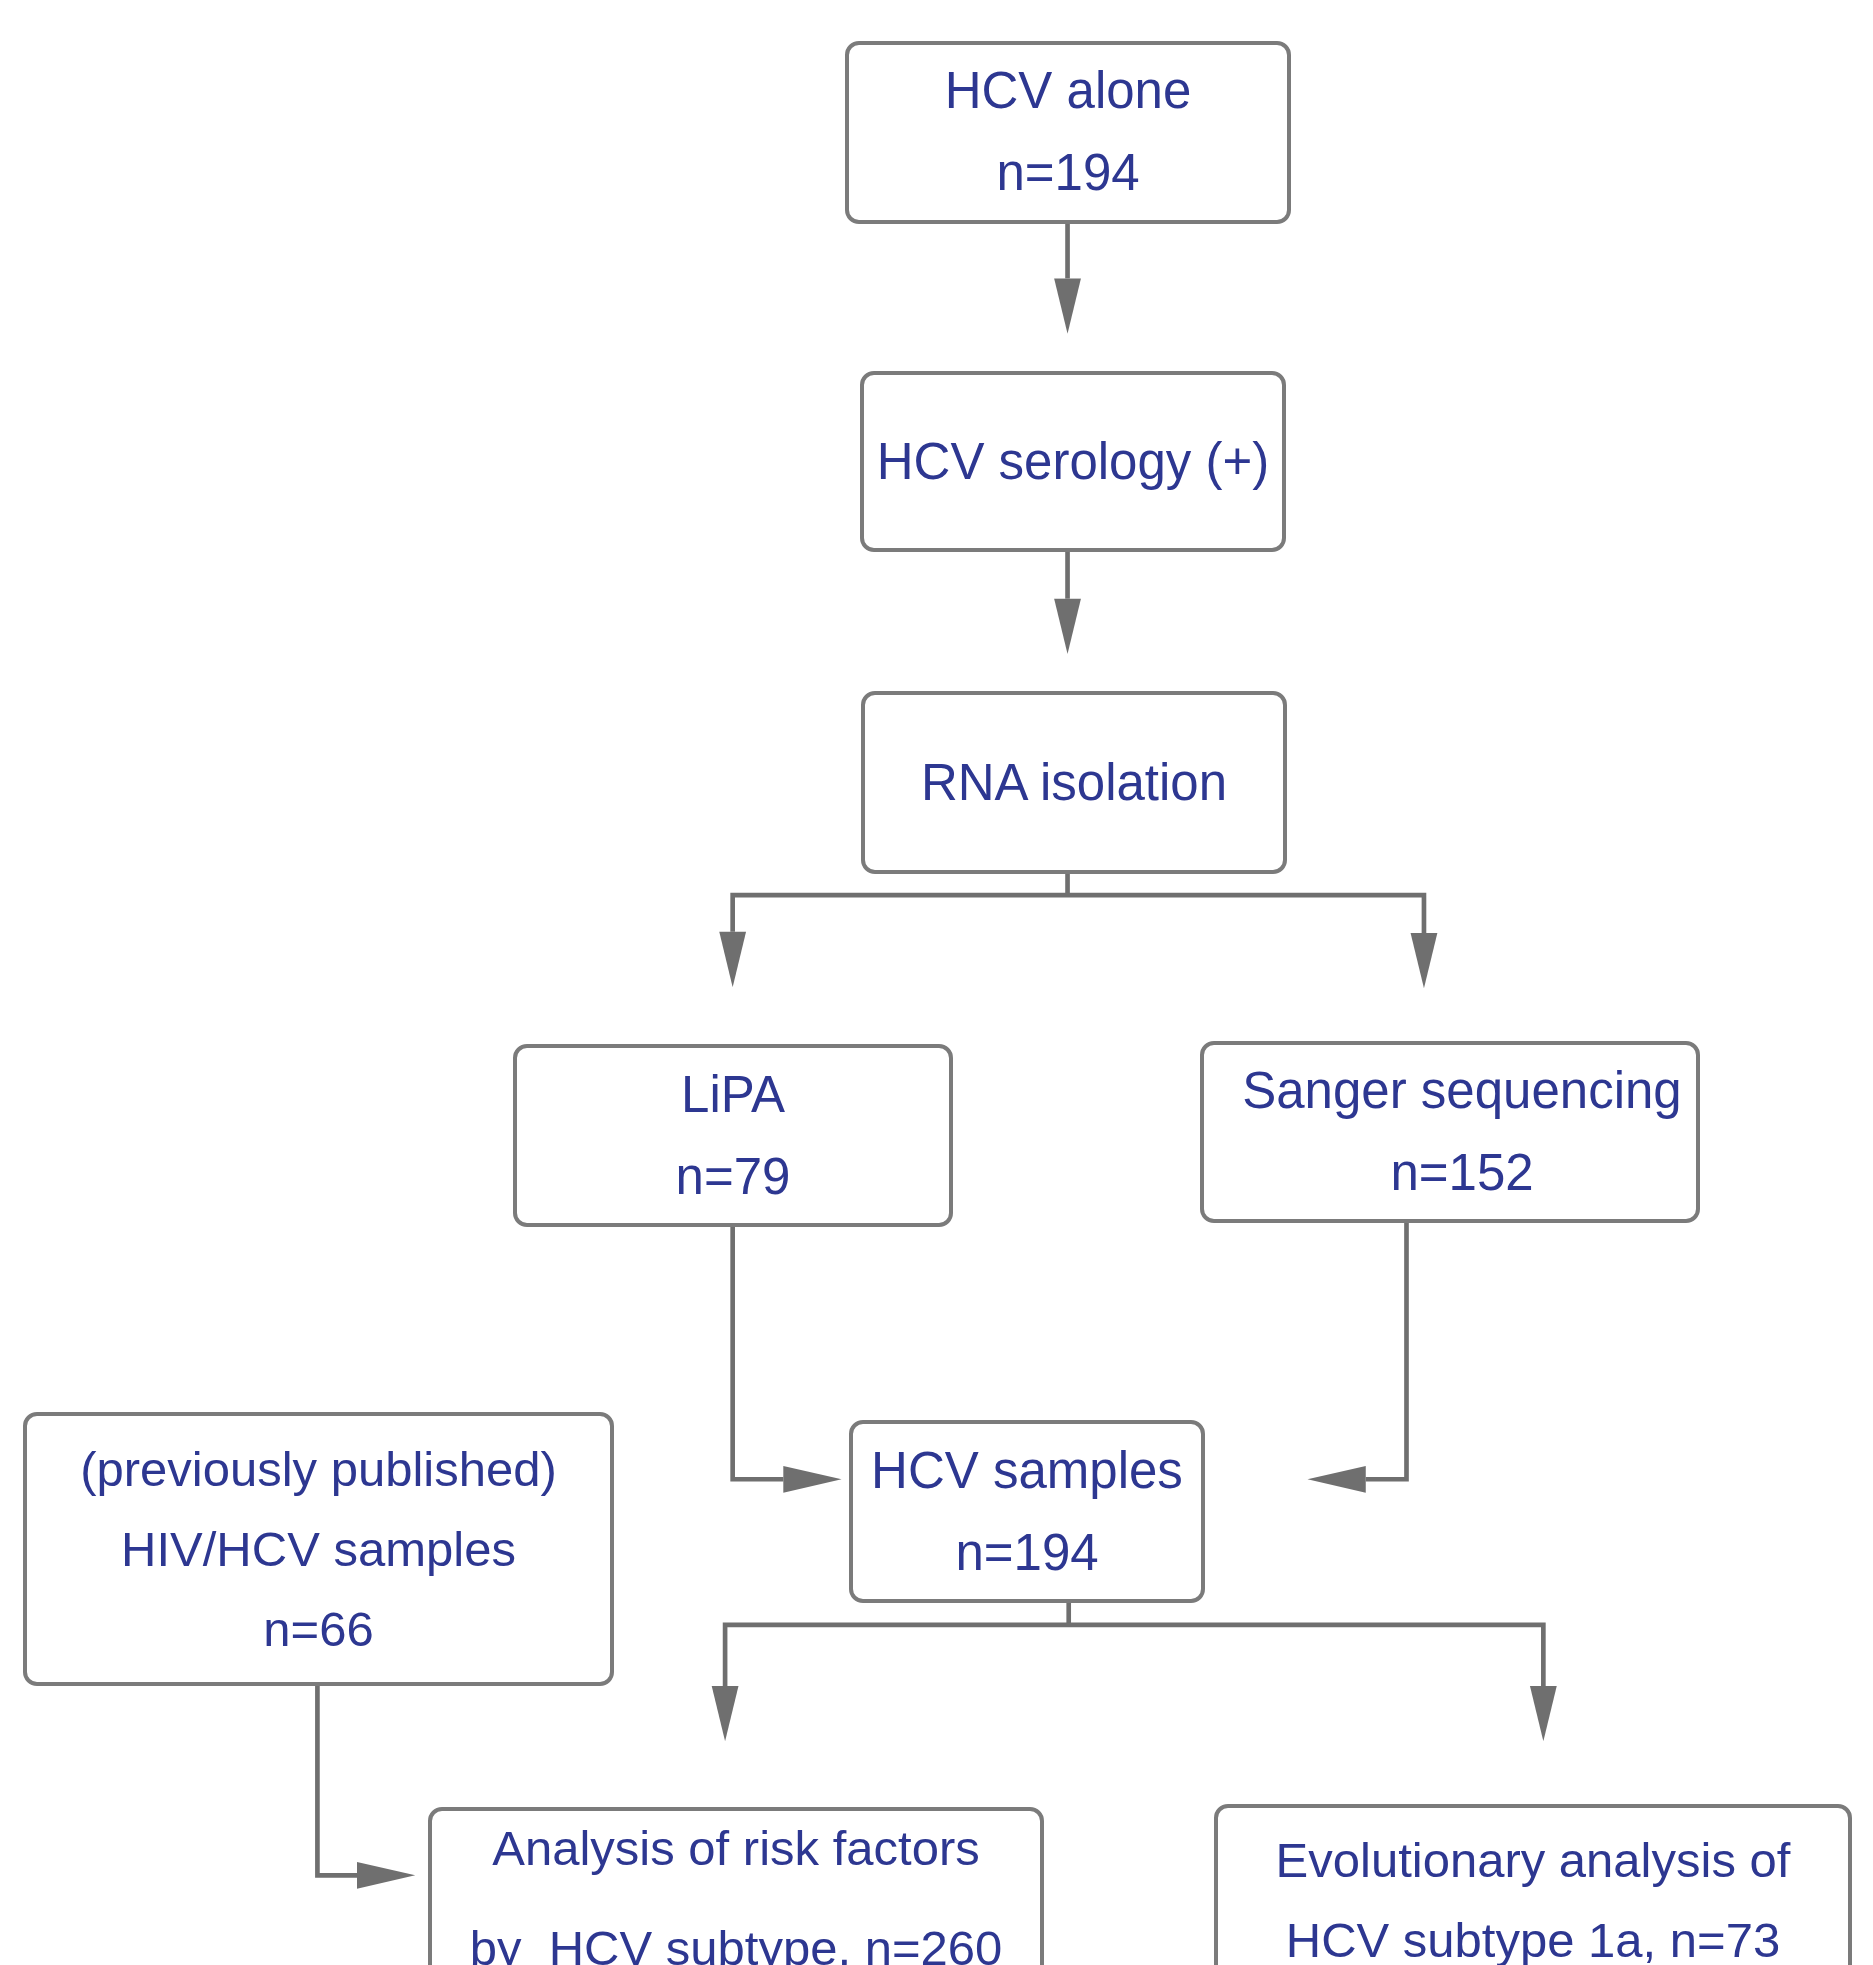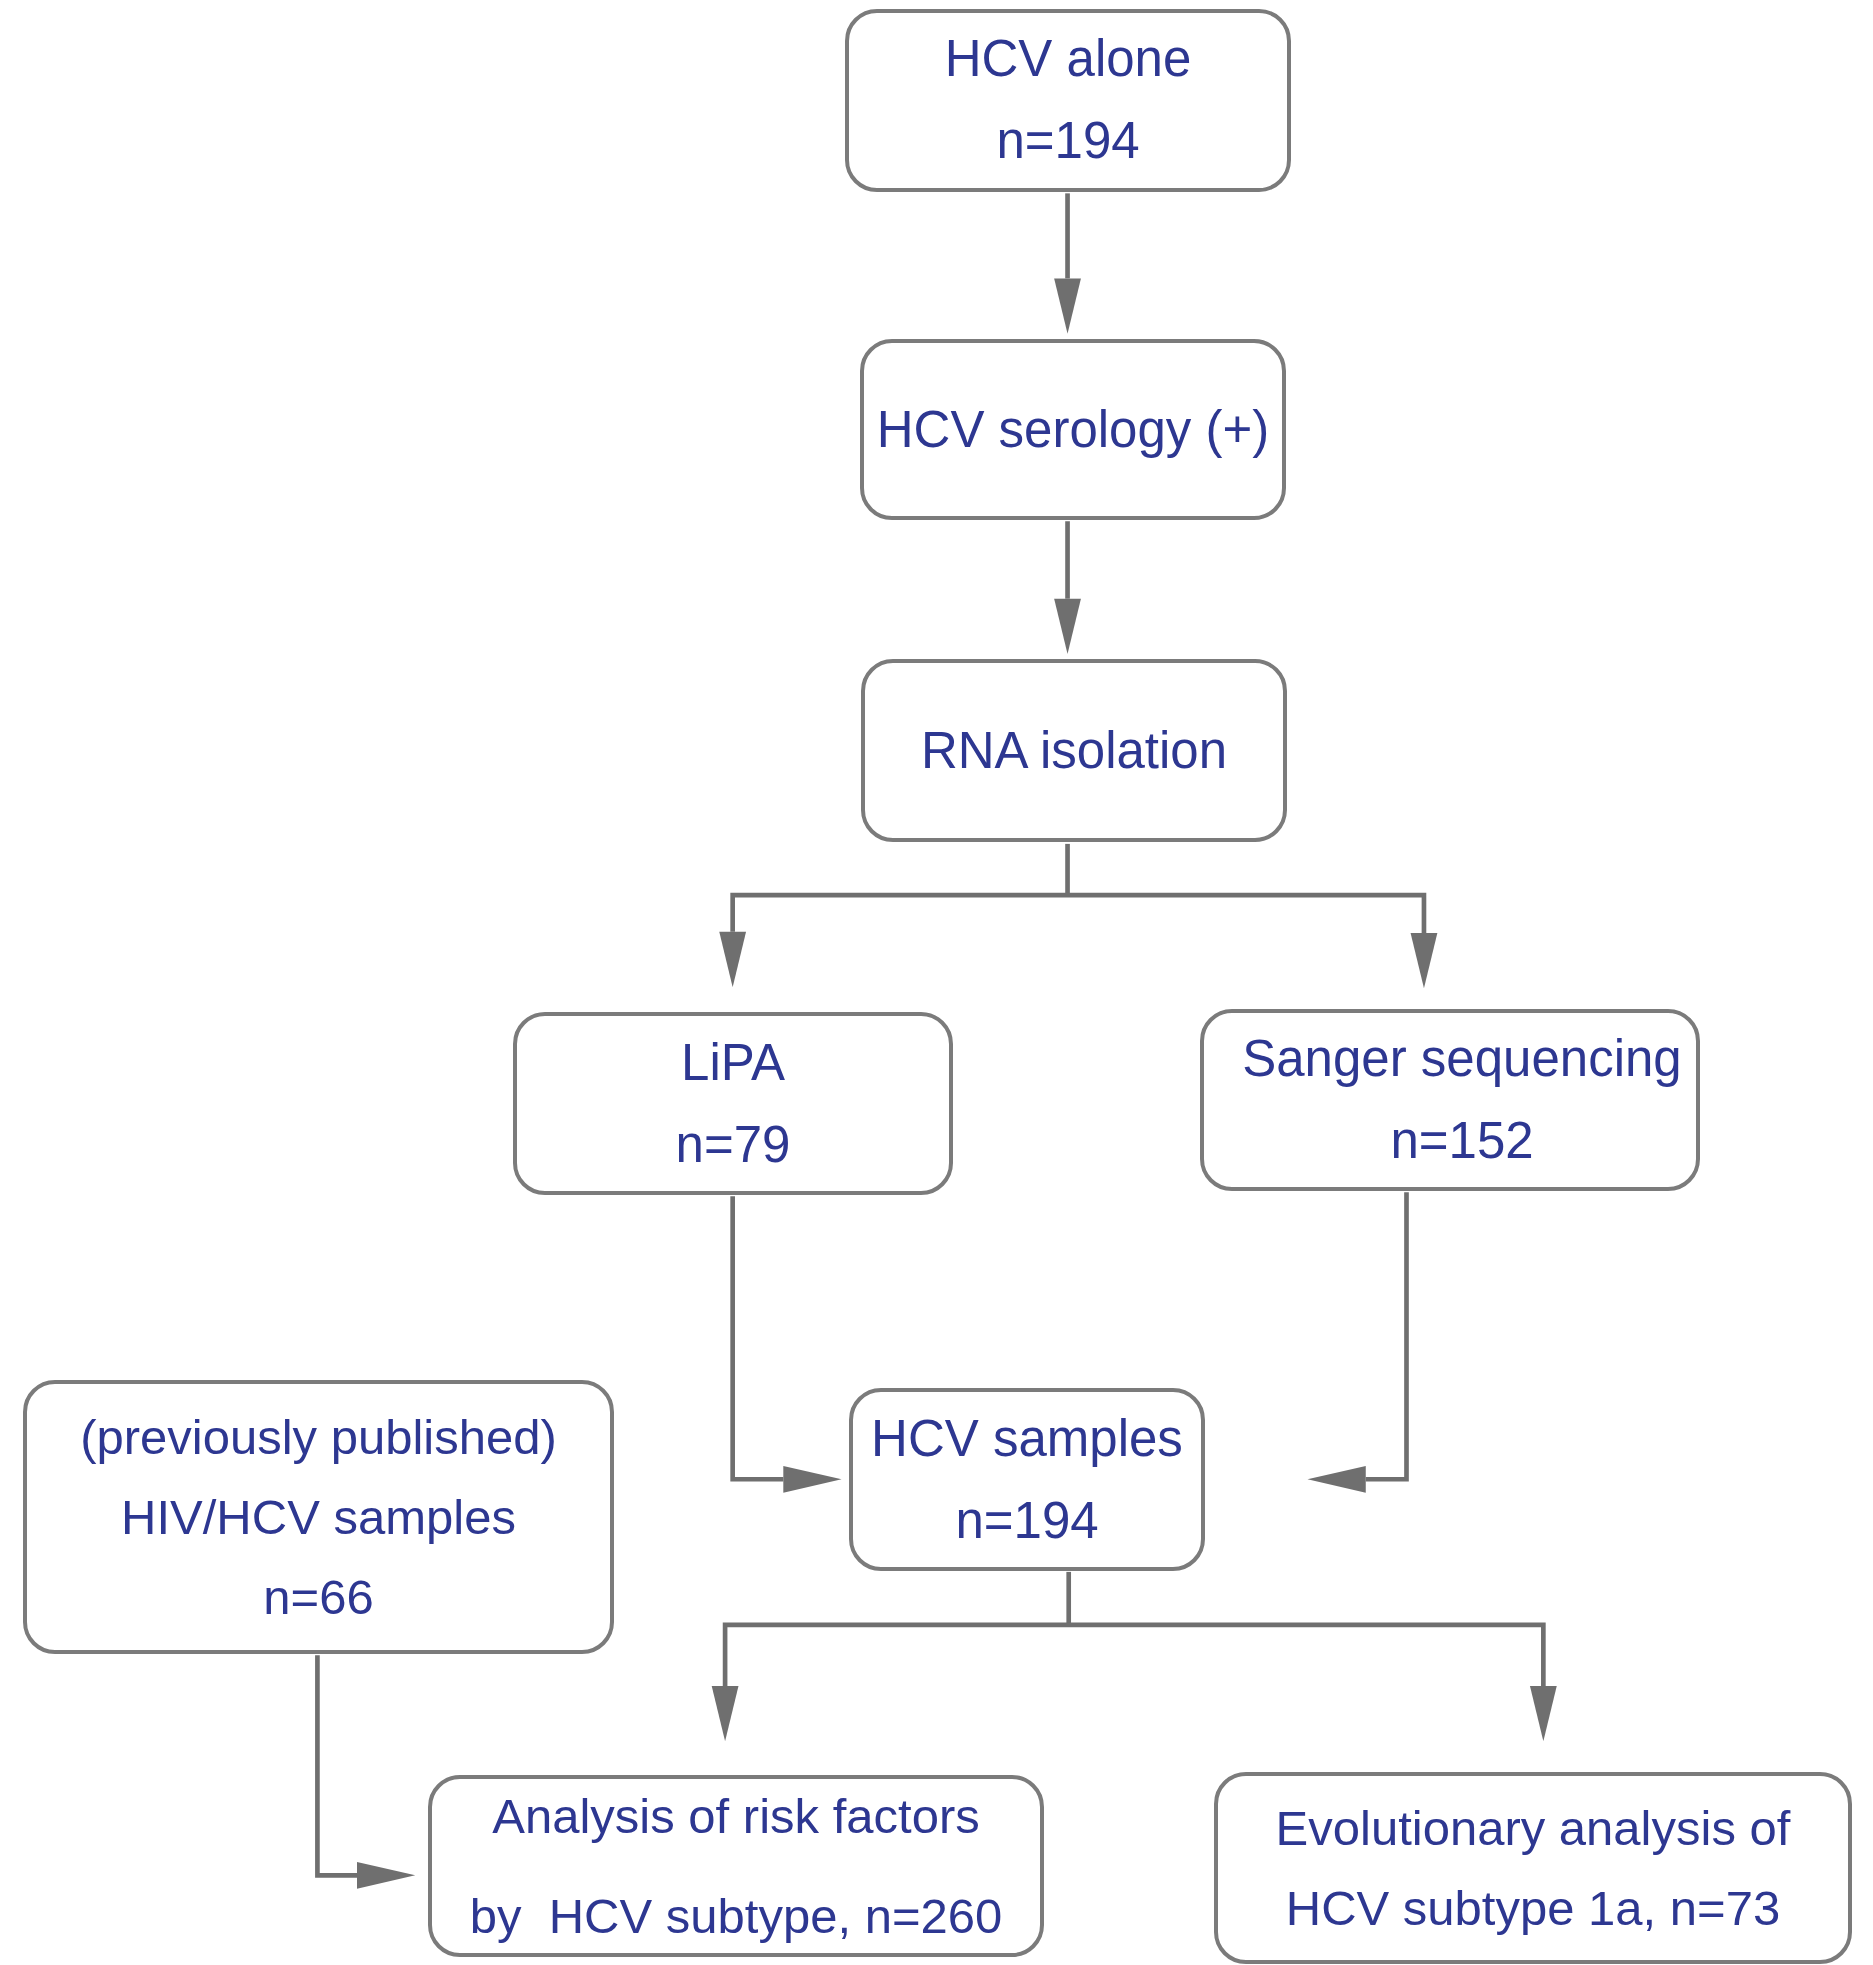--- a/index.html
+++ b/index.html
@@ -31,26 +31,27 @@
     stroke-width: 8;
   }
   svg.connectors polygon {
     fill: var(--connector);
     stroke: none;
   }
   .node {
     position: absolute;
     background: var(--box-fill);
     border: 4.7px solid var(--box-border);
-    border-radius: 32px;
+    border-radius: 14px;
     display: flex;
     flex-direction: column;
     justify-content: center;
     align-items: center;
     text-align: center;
+    margin-top: 32px;
   }
   .node .line {
     display: block;
     color: var(--text);
     font-size: 51px;
     line-height: 82px;
     white-space: pre;
   }
   .node.small-text .line { font-size: 49px; line-height: 80px; }
 </style>

